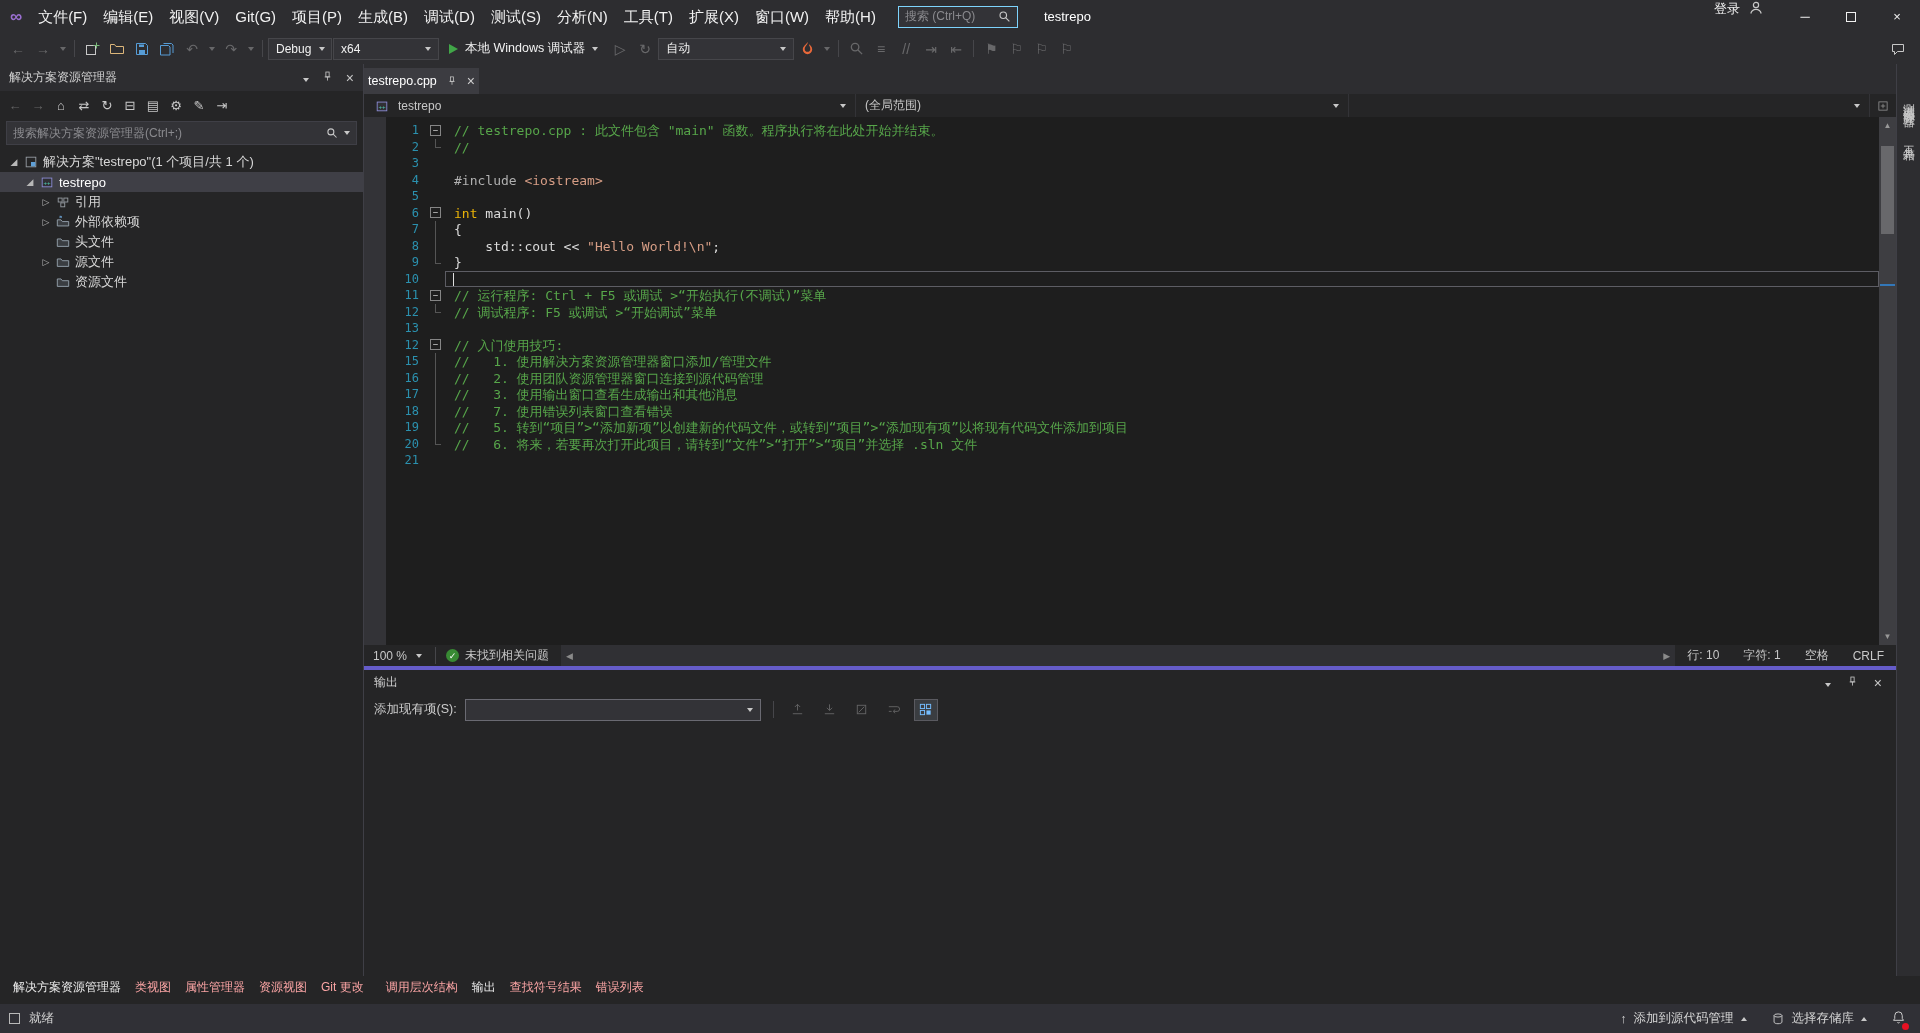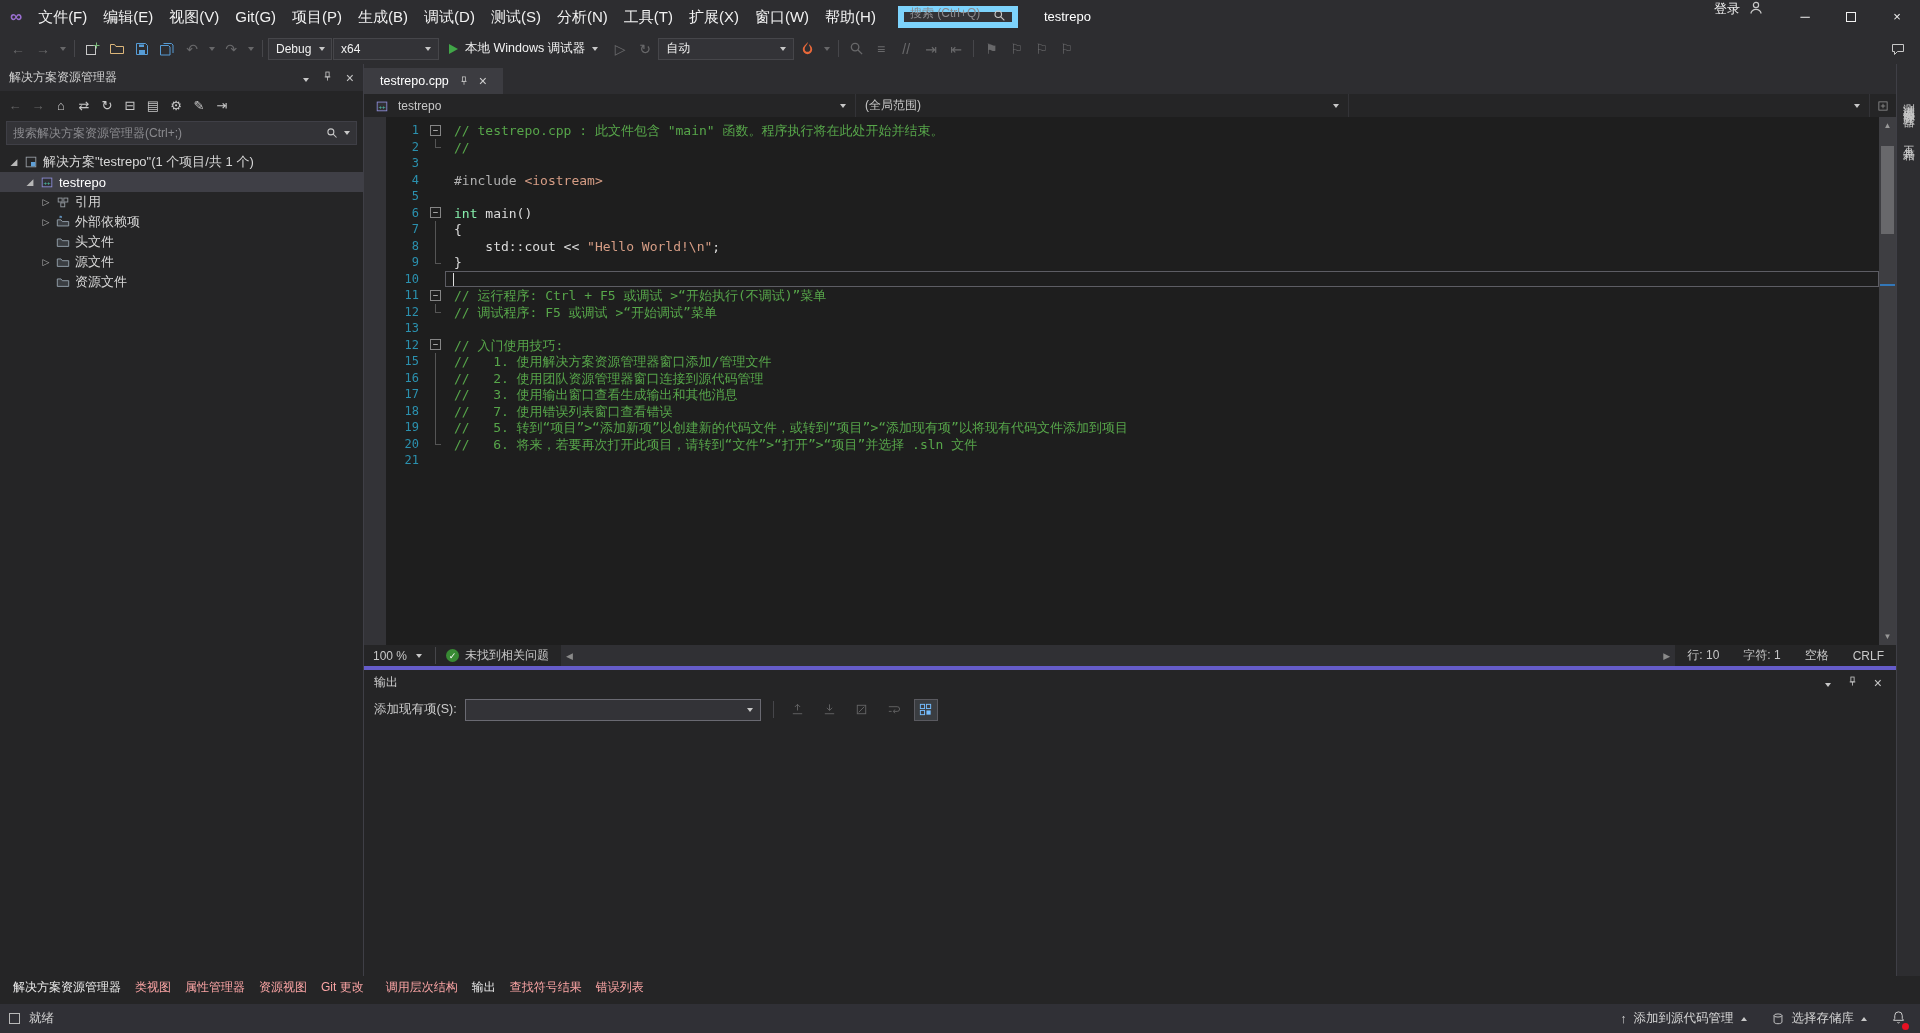--- a/index.html
+++ b/index.html
@@ -5,21 +5,21 @@
 *{margin:0;padding:0;box-sizing:border-box}
 html,body{width:1920px;height:1033px;overflow:hidden}
 body{background:#252526;font-family:"Liberation Sans","DejaVu Sans",sans-serif;color:#f1f1f1}
 .window{width:1920px;height:1033px;display:flex;flex-direction:column;background:#2d2d30}
 
 
 .titlebar{height:33px;display:flex;align-items:center;padding-left:10px;background:#2d2d30;flex:0 0 auto}
 .vs-logo{color:#9a6fd0;font-size:17px;font-weight:bold;font-style:italic;margin-right:8px}
 .menus{display:flex}
 .menu-item{font-size:15px;color:#f1f1f1;padding:0 8px;line-height:33px;white-space:nowrap}
-.title-search{width:120px;height:22px;background:#333337;border:6px solid #7dd3fc;display:flex;align-items:flex-end;margin-left:14px;padding:0 6px;gap:6px}
+.title-search{width:120px;height:22px;background:#333337;border:1px solid #7dd3fc;display:flex;align-items:center;margin-left:14px;padding:0 6px;gap:6px}
 .ts-text{font-size:12px;color:#8a8a8e;flex:1;white-space:nowrap;overflow:hidden}
 .sicon{color:#c8c8c8;display:flex;align-items:center}
 .win-title{font-size:13px;margin-left:26px;color:#fff;white-space:nowrap}
 .tb-right{margin-left:auto;display:flex;align-items:flex-start;height:100%}
 .signin{font-size:13px;margin-right:8px;white-space:nowrap}
 .person{color:#c8c8c8;display:flex;align-items:center;margin-right:18px}
 .wbtns{display:flex;height:100%}
 .wbtn{width:46px;height:100%;display:flex;align-items:center;justify-content:center;color:#f1f1f1;font-size:13px}
 .maxbox{width:10px;height:10px;border:1px solid #f1f1f1;display:inline-block}
 
@@ -57,21 +57,21 @@
 .trow{height:20px;display:flex;align-items:center;color:#d8d8d8;white-space:nowrap}
 .trow.selected{background:#3f3f46;color:#fff}
 .tarrow{width:16px;text-align:center;font-size:9px;color:#b8b8b8;flex:0 0 auto}
 .ticon{width:18px;height:16px;display:flex;align-items:center;justify-content:center;flex:0 0 auto}
 .ticon svg{width:14px;height:14px}
 .tlabel{margin-left:3px}
 
 
 .center{flex:1;display:flex;flex-direction:column;min-width:0;background:#252526}
 .tabstrip{height:30px;display:flex;align-items:flex-end;background:#2d2d30}
-.doc-tab{height:26px;background:#3c3c41;display:flex;align-items:center;padding:0 16px;gap:9px;font-size:12.5px;color:#fff}
+.doc-tab{height:26px;background:#3c3c41;display:flex;align-items:center;padding:0 4px;gap:9px;font-size:12.5px;color:#fff}
 .doc-tab .pin{color:#c8c8c8;display:flex;align-items:center}
 .tclose{font-size:14px;color:#d0d0d0}
 .navbar{height:23px;display:flex;background:#252526;align-items:stretch}
 .navcombo{display:flex;align-items:center;padding:0 9px;font-size:12px;color:#c8c8c8;border-right:1px solid #333337;gap:7px;white-space:nowrap}
 .navcombo .caret{margin-left:auto}
 .nc1{width:492px}.nc2{width:493px}.nc3{flex:1}
 .nav-extra{width:26px;display:flex;align-items:center;justify-content:center;color:#9a9a9a}
 .codearea{flex:1;background:#1e1e1e;position:relative;min-height:0}
 .codearea::before{content:"";position:absolute;left:0;top:0;bottom:0;width:22px;background:#333337}
 .code-scroll{position:absolute;inset:0;display:flex}
@@ -79,21 +79,21 @@
 .code-row{height:16.5px;display:flex;padding-left:22px;font-family:"DejaVu Sans Mono","Liberation Mono",monospace;font-size:13px;line-height:16.5px}
 .ln{width:40px;text-align:right;padding-right:7px;color:#2b91af;font-size:12px;flex:0 0 auto}
 .linebody{flex:1;display:flex;min-width:0}
 .foldcol{width:19px;position:relative;flex:0 0 auto;display:flex;align-items:center;justify-content:center}
 .fbox{width:11px;height:11px;border:1px solid #858585;background:#1e1e1e;color:#ccc;font-size:9px;line-height:9px;text-align:center}
 .fline{position:absolute;left:9px;top:0;bottom:0;width:1px;background:#555}
 .fend{position:absolute;left:9px;top:0;height:58%;width:6px;border-left:1px solid #555;border-bottom:1px solid #555}
 .ctext{flex:1;white-space:pre;color:#dcdcdc;padding-left:8px;position:relative;min-width:0;border:1px solid transparent}
 .code-row.current .ctext{border-color:#5d5d64}
 .caret-i{position:absolute;left:7px;top:1px;width:1px;height:13px;background:#e0e0e0}
-.cm{color:#57a64a}.kw{color:#86efac}.str{color:#d69d85}.pp{color:#b0b0b0}.pl{color:#dcdcdc}
+.cm{color:#57a64a}.kw{color:#eab308}.str{color:#d69d85}.pp{color:#b0b0b0}.pl{color:#dcdcdc}
 .vscroll{width:17px;background:#3e3e42;display:flex;flex-direction:column;flex:0 0 auto}
 .vs-arrow{height:17px;display:flex;align-items:center;justify-content:center;font-size:8px;color:#999}
 .vs-track{flex:1;position:relative}
 .vs-thumb{position:absolute;left:2px;right:2px;top:12px;height:88px;background:#68686b}
 .vs-mark{position:absolute;left:1px;right:1px;top:150px;height:2px;background:#3377b8}
 
 .ebottom{height:21px;background:#252526;display:flex;align-items:center;flex:0 0 auto}
 .zoom{display:flex;align-items:center;gap:9px;padding:0 9px;font-size:12px;color:#c8c8c8;height:100%}
 .check{width:13px;height:13px;border-radius:50%;background:#388a34;color:#fff;font-size:9px;display:flex;align-items:center;justify-content:center;margin-left:6px;flex:0 0 auto}
 .health{font-size:12px;color:#c8c8c8;margin:0 12px 0 6px;white-space:nowrap}

